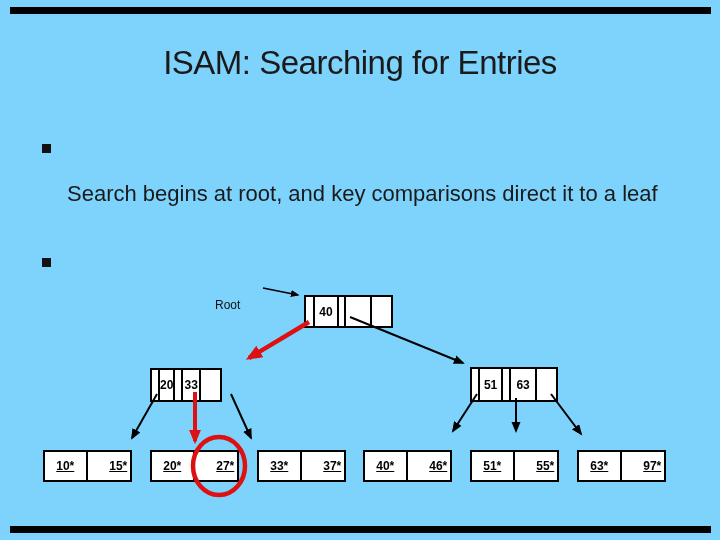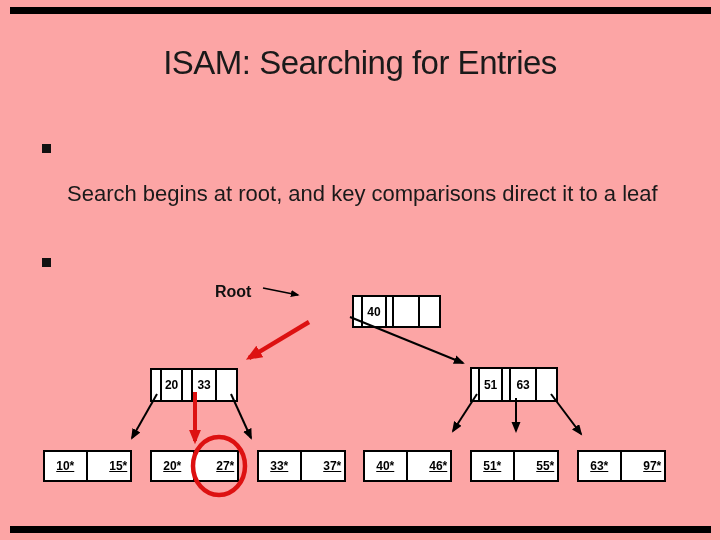--- a/index.html
+++ b/index.html
@@ -1,51 +1,51 @@
 <!DOCTYPE html>
 <html><head>
 <meta charset="utf-8">
 <style>
   html,body{margin:0;padding:0;background:#888;}
   .slide{
-    position:relative;width:720px;height:540px;background:#fca5a5;
+    position:relative;width:720px;height:540px;background:#7dd3fc;
     font-family:"Liberation Sans", sans-serif;overflow:hidden;margin:0 auto;
   }
   .rule{position:absolute;left:10px;width:701px;height:7px;background:#000000;}
   .rule.top{top:7px;}
   .rule.bottom{top:526px;}
   .title{
     position:absolute;left:0;top:44px;width:720px;text-align:center;
     font-size:33px;color:#1a1a1a;letter-spacing:-0.5px;
   }
   .bullet-square{position:absolute;width:9px;height:9px;background:#111111;}
   .b1-sq{left:42px;top:144px;}
   .b2-sq{left:42px;top:258px;}
   .bullet-text{
     position:absolute;left:67px;color:#1a1a1a;font-size:22px;line-height:36px;margin-top:48px;
   }
   .b1-text{top:128px;width:600px;}
   .b2-text{top:242px;width:620px;}
   .red-text{color:#c32222;}
   .root-label{
-    position:absolute;left:215px;top:283px;font-size:16px;font-weight:bold;color:#111111;
+    position:absolute;left:215px;top:298px;font-size:12px;font-weight:normal;color:#111111;
   }
   
   .node{
     position:absolute;box-sizing:border-box;border:2px solid #000000;display:flex;
     background:#ffffff;
   }
   .cell{
     box-sizing:border-box;border-right:2px solid #000000;height:100%;
     display:flex;align-items:center;justify-content:center;
     font-size:12px;font-weight:bold;color:#000000;
   }
   .cell.last{border-right:none;padding-left:19px;}
-  .root-node{left:304px;top:295px;width:89px;height:33px;margin-left:48px;}
-  .inner-left{left:150px;top:368px;width:88px;height:34px;}
+  .root-node{left:304px;top:295px;width:89px;height:33px;}
+  .inner-left{left:150px;top:368px;width:72px;height:34px;}
   .inner-right{left:470px;top:367px;width:88px;height:35px;}
   .leaf{height:32px;top:450px;width:89px;}
   .leaf .cell{flex:1 1 50%;text-decoration:underline;}
   .overlay{position:absolute;left:0;top:0;width:720px;height:540px;pointer-events:none;}
 </style>
 </head>
 <body>
 
 <div class="slide">
 

